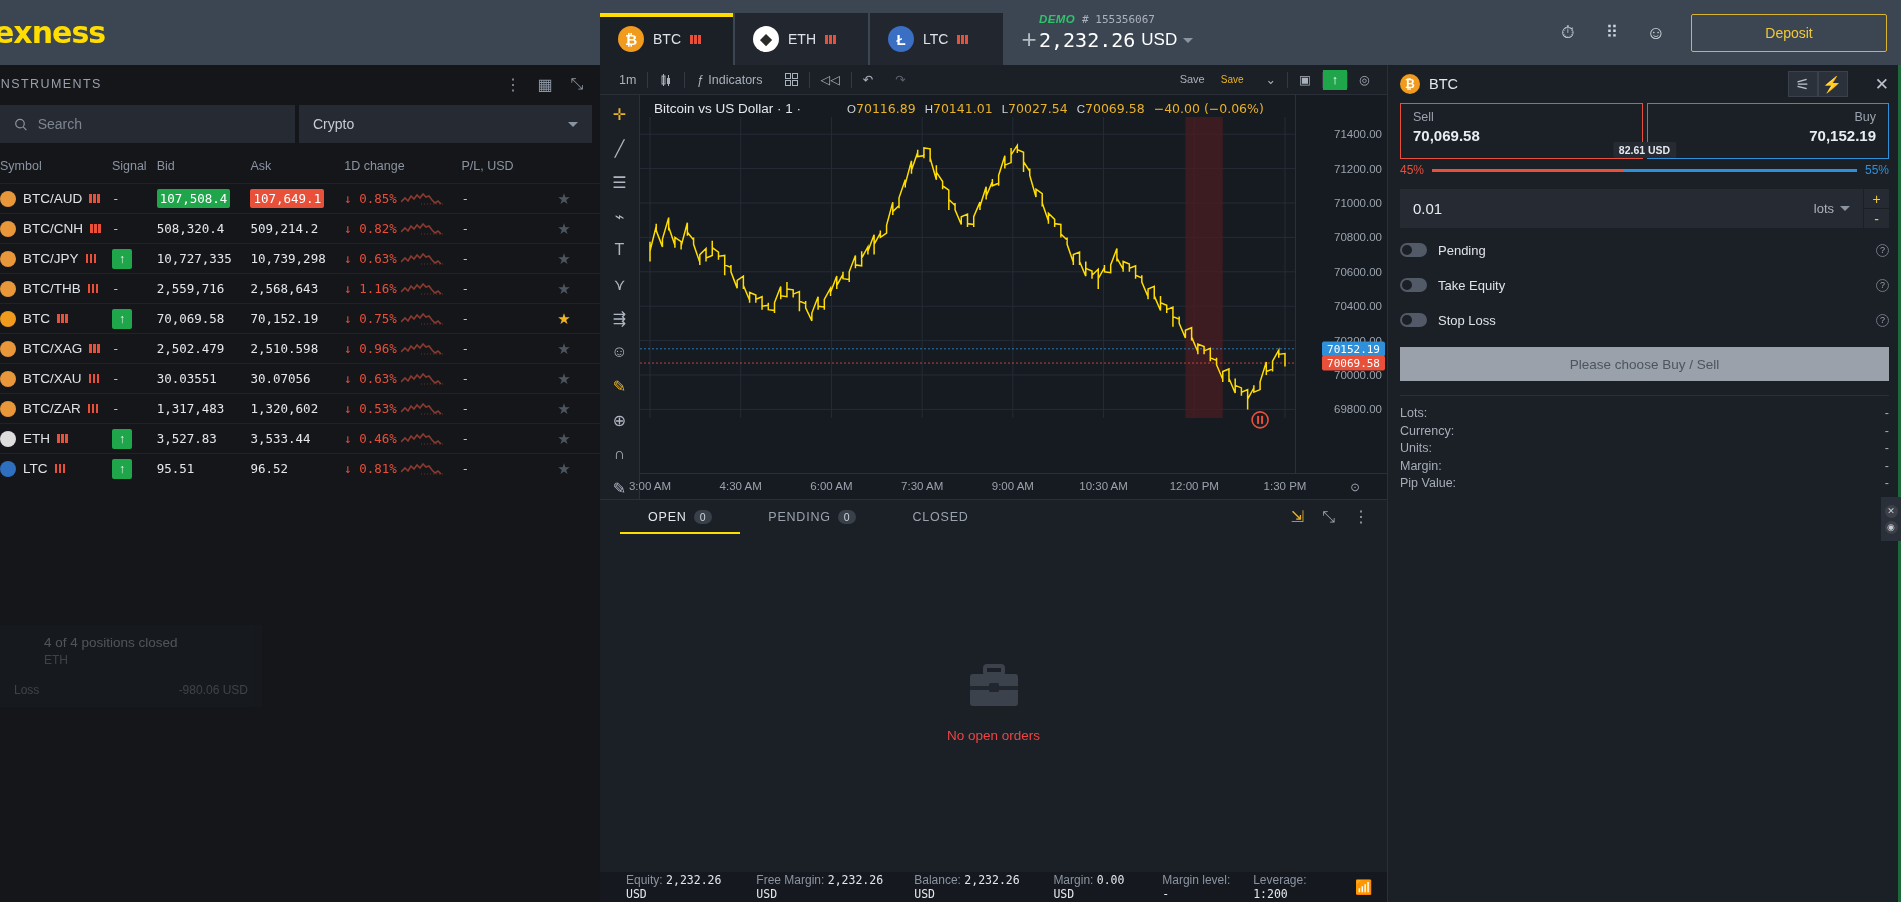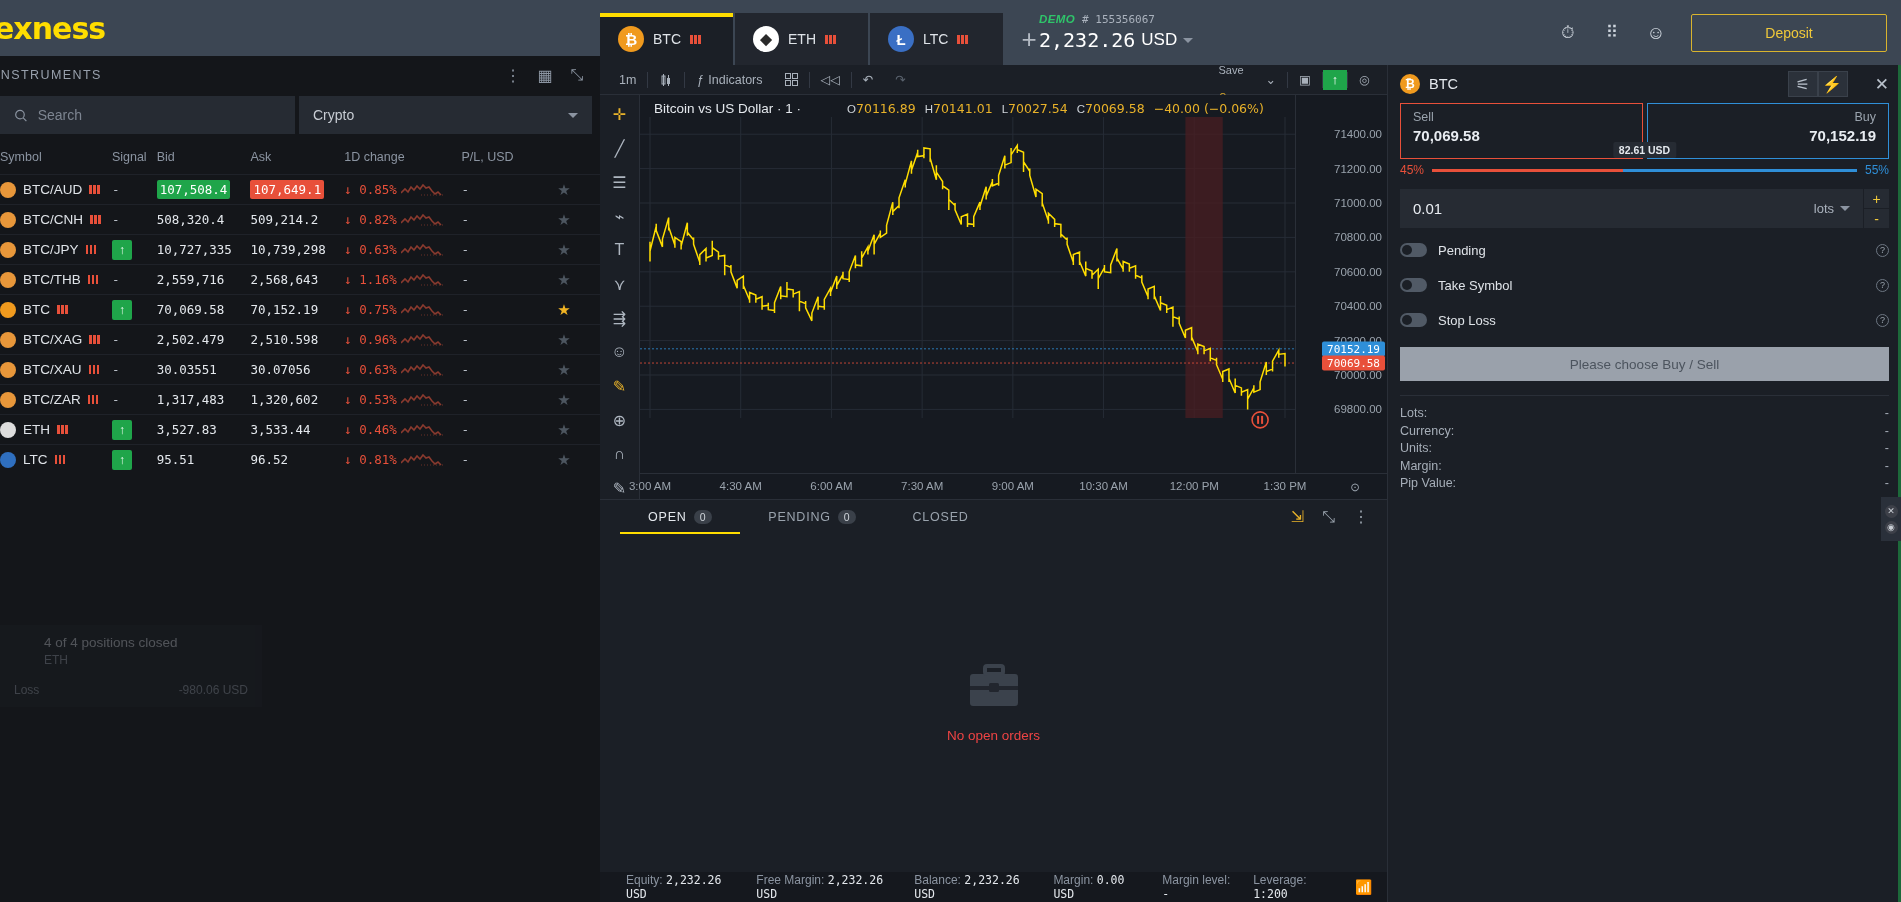--- a/index.html
+++ b/index.html
@@ -2,21 +2,21 @@
 <html><head>
 <meta charset="utf-8">
 <style>
   * { box-sizing: border-box; margin:0; padding:0; }
   html,body { width:1901px; height:902px; overflow:hidden; background:#16181d;
     font-family:"Liberation Sans", sans-serif; color:#c8cdd4; }
   .app { position:relative; width:1901px; height:902px; display:flex; }
 
   
   .left { width:600px; height:902px; background:#14161a; display:flex; flex-direction:column; }
-  .brandbar { height:56px; background:#3c4653; display:flex; align-items:center; padding-left:0px; }
+  .brandbar { height:65px; background:#3c4653; display:flex; align-items:center; padding-left:0px; }
   .brand { font-size:30px; font-weight:bold; color:#ffdd00; letter-spacing:-1px; margin-left:-6px;
            font-family:"DejaVu Sans", sans-serif; }
   .instr-head { height:38px; display:flex; align-items:center; justify-content:space-between;
                 padding:0 14px 0 0; background:#14161a; }
   .instr-title { font-size:12.5px; letter-spacing:1.4px; color:#98a0ac; margin-left:-4px; }
   .instr-icons { display:flex; align-items:center; gap:14px; color:#8b94a1; }
   .ic { width:18px; height:18px; display:inline-flex; align-items:center; justify-content:center; cursor:pointer; }
 
   .searchrow { display:flex; gap:4px; padding:0 8px 0 0; height:38px; margin-top:2px; }
   .searchbox { flex:1; background:#262b33; display:flex; align-items:center; gap:10px; padding:0 14px;
@@ -539,21 +539,21 @@
             <rect x="0.5" y="7.5" width="5" height="5" fill="none" stroke="#a9b1bb"></rect>
             <rect x="7.5" y="7.5" width="5" height="5" fill="none" stroke="#a9b1bb"></rect>
           </svg>
       </div>
       <div class="tbsep"></div>
       <div class="tb">◁◁</div>
       <div class="tbsep"></div>
       <div class="tb">↶</div>
       <div class="tb" style="color:#5a626d">↷</div>
     <div style="margin-left: auto; display: flex; align-items: center; gap: 0px; padding-right: 6px;">
-          <div class="tb" style="flex-direction:column;gap:16px;line-height:11px;font-size:11px">
+          <div class="tb" style="flex-direction:row;gap:16px;line-height:11px;font-size:11px">
             <span>Save</span>
             <span style="color:#e8b22a;font-size:10px">Save</span>
           </div>
           <div class="tb">⌄</div>
           <div class="tbsep"></div>
           <div class="tb">▣</div>
           <div class="tbsep"></div>
           <div class="tb" style="background:#1fa54a;color:#fff;height:20px;padding:0 9px">↑</div>
           <div class="tbsep"></div>
           <div class="tb">◎</div>
@@ -748,21 +748,21 @@
       <span class="tog">
           <i></i>
         </span>
       <span class="tl">Pending</span>
       <span class="help">?</span>
     </div>
     <div class="togrow">
       <span class="tog">
           <i></i>
         </span>
-      <span class="tl">Take Symbol</span>
+      <span class="tl">Take Equity</span>
       <span class="help">?</span>
     </div>
     <div class="togrow">
       <span class="tog">
           <i></i>
         </span>
       <span class="tl">Stop Loss</span>
       <span class="help">?</span>
     </div>
 

